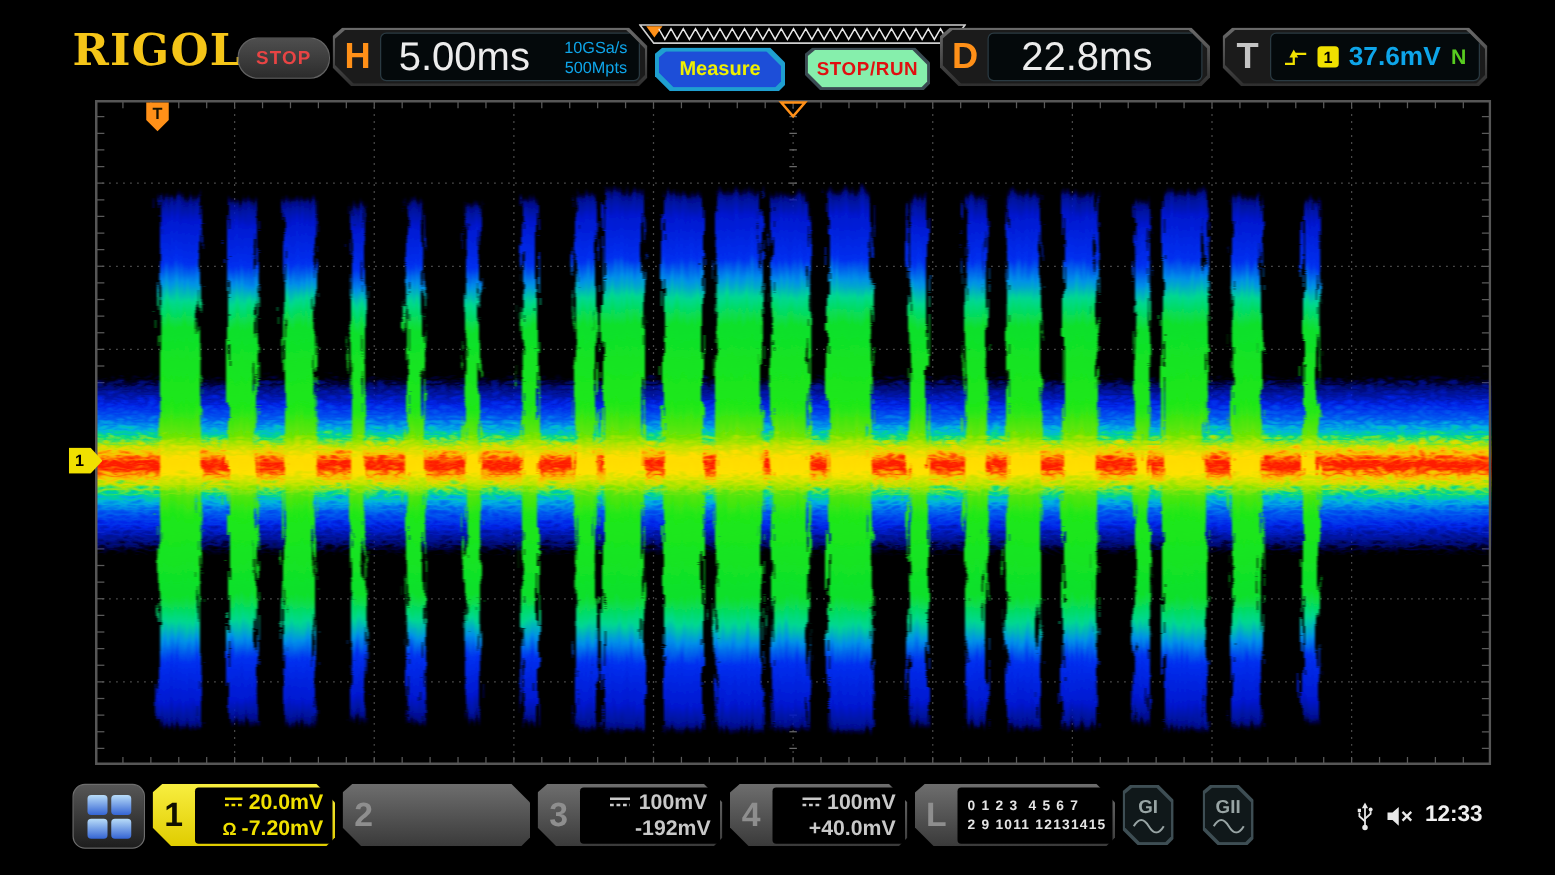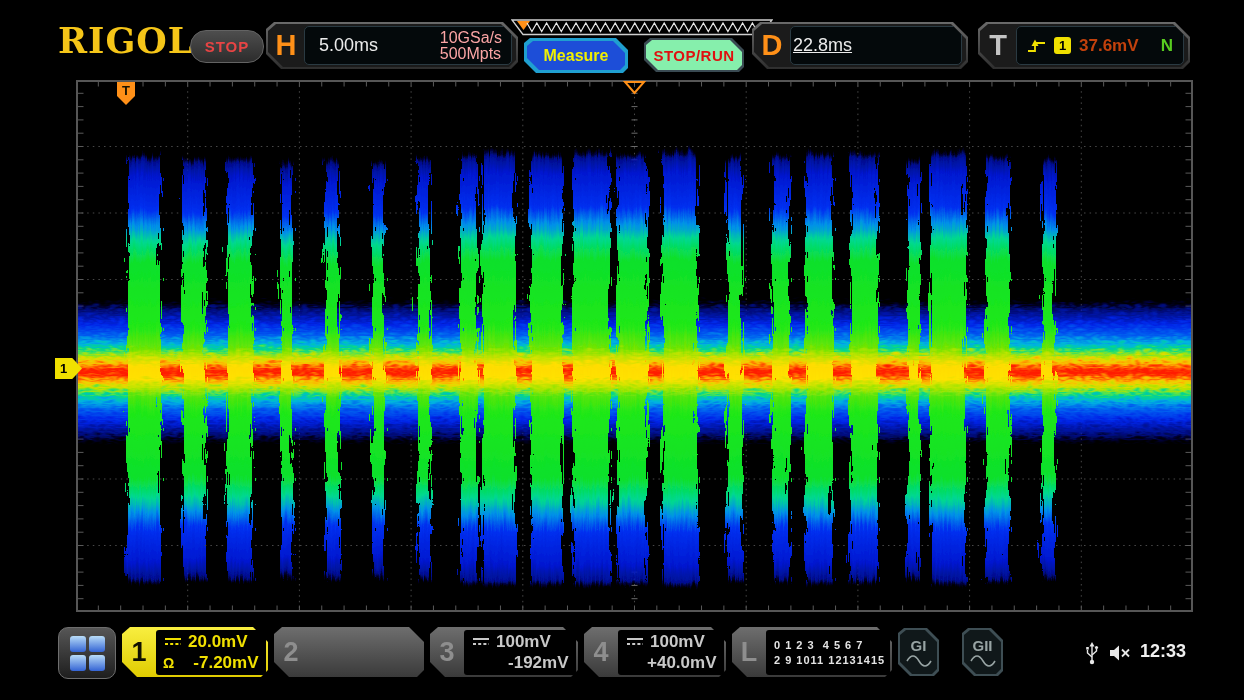--- a/index.html
+++ b/index.html
@@ -20,35 +20,35 @@
   .oval{left:190px;top:30px;width:72px;height:31px;border-radius:16px;
         background:linear-gradient(180deg,#4e4e4e,#2c2c2c);border:1px solid #636363;
         display:flex;align-items:center;justify-content:center;
         color:#e84444;font-weight:bold;font-size:15px;letter-spacing:1px;}
   .frame{background:linear-gradient(180deg,#6a6a6a,#2e2e2e);}
   .frame-in{position:absolute;inset:2px;background:#1b1b1b;display:flex;align-items:center;}
   .wletter{width:36px;text-align:center;font-weight:bold;font-size:29px;}
   .o{color:#ff9018;} .gry{color:#c4c4c4;}
   .val-panel{flex:1;align-self:stretch;margin:2px 4px 2px 0;background:#04090b;
              border:1px solid #2a3a42;border-radius:5px;display:flex;align-items:center;}
-  .bigval{font-size:18px;color:#ececec;font-weight:normal;}
-  .rates{margin-left:auto;text-align:left;padding-right:9px;color:#fca5a5;
-         font-size:16px;line-height:16px;}
+  .bigval{font-size:32px;color:#ececec;font-weight:normal;}
+  .rates{margin-left:auto;text-align:center;padding-right:9px;color:#0ea5e9;
+         font-size:13px;line-height:16px;}
   .btn{display:flex;}
   .btn-skin{position:absolute;inset:0;}
   .btn-core{position:absolute;display:flex;align-items:center;justify-content:center;
             font-weight:bold;}
   .measure-skin{background:#1f9fd0;}
   .measure-core{inset:3px;background:#1d4ed8;color:#f0f000;font-size:16px;}
   .stoprun-skin{background:#3a4a52;}
   .stoprun-core{inset:2px;background:#86efac;color:#e01010;font-size:15px;letter-spacing:.5px;}
   .tpanel{display:flex;align-items:center;gap:8px;padding:0 10px;flex:1;}
   .trig-badge{width:17px;height:17px;border-radius:3px;background:#f0e000;color:#000;
               display:flex;align-items:center;justify-content:center;font-weight:bold;font-size:13px;}
-  .trig-level{color:#c2410c;font-weight:bold;font-size:17px;}
+  .trig-level{color:#0ea5e9;font-weight:bold;font-size:21px;}
   .trig-mode{color:#58cc20;font-weight:bold;font-size:17px;margin-left:auto;}
 
   
   #plot{left:76px;top:80px;width:1117px;height:532px;}
   .ch-marker{left:55px;top:358px;width:22px;height:21px;background:#f0e000;
              clip-path:polygon(0 0,64% 0,100% 50%,64% 100%,0 100%);
              color:#000;font-weight:bold;font-size:13px;display:flex;align-items:center;
              padding-left:5px;}
 
   
@@ -59,21 +59,21 @@
   .menu-grid span{background:linear-gradient(180deg,#b8dcf8,#3464d4);border-radius:3px;}
   .ch-tag{height:50px;top:627px;}
   .ch-skin{position:absolute;inset:0;}
   .skin-on{background:linear-gradient(180deg,#f8ee40,#e0cc00);}
   .skin-off{background:linear-gradient(180deg,#6e6e6e,#3a3a3a);}
   .ch-num{position:absolute;left:0;top:0;bottom:0;width:34px;display:flex;align-items:center;
           justify-content:center;font-size:27px;font-weight:bold;}
   .num-on{color:#101000;} .num-off{color:#8e8e8e;}
   .ch-panel{position:absolute;left:34px;top:2.5px;right:2.5px;bottom:2.5px;background:#000;
             border-radius:3px;display:flex;flex-direction:column;justify-content:center;}
-  .ch-row{display:flex;align-items:center;height:21px;padding:0 7px;font-weight:bold;font-size:17px;}
+  .ch-row{display:flex;align-items:center;height:21px;padding:0 7px;font-weight:bold;font-size:17px;margin-left:15px;}
   .txt-on{color:#f0e000;} .txt-off{color:#c8c8c8;}
   .ohm{font-size:14px;margin-right:4px;}
   .offset{margin-left:auto;}
   .lg-row{display:flex;align-items:center;height:15px;padding:0 8px;font-weight:bold;
           font-size:11px;letter-spacing:1px;color:#e4e4e4;white-space:pre;}
   .gen{top:628px;width:41px;height:48px;}
   .gen-skin{background:#3e4e54;}
   .gen-core{inset:2px;background:#10181a;flex-direction:column;gap:0;
             color:#98a4a4;font-size:15px;}
   .status{top:640px;display:flex;align-items:center;gap:0;}
@@ -116,21 +116,21 @@
 
 <div class="abs btn" style="left:644px;top:38px;width:100px;height:34px;">
   <div class="btn-skin stoprun-skin clip-sm"></div>
   <div class="btn-core stoprun-core clip-sm">STOP/RUN</div>
 </div>
 
 <div class="abs frame clip-tag" style="left:752px;top:22px;width:216px;height:47px;">
   <div class="frame-in clip-tag">
     <span class="wletter o">D</span>
     <div class="val-panel">
-      <span class="bigval" style="padding-left:2px;text-decoration:underline;">22.8ms</span>
+      <span class="bigval" style="padding-left:26px;">22.8ms</span>
     </div>
   </div>
 </div>
 
 <div class="abs frame clip-tag" style="left:978px;top:22px;width:212px;height:47px;">
   <div class="frame-in clip-tag">
     <span class="wletter gry">T</span>
     <div class="val-panel tpanel">
       <svg width="19" height="16">
         <polyline points="1,13 8,13 8,6" fill="none" stroke="#f0e000" stroke-width="1.8"></polyline>

